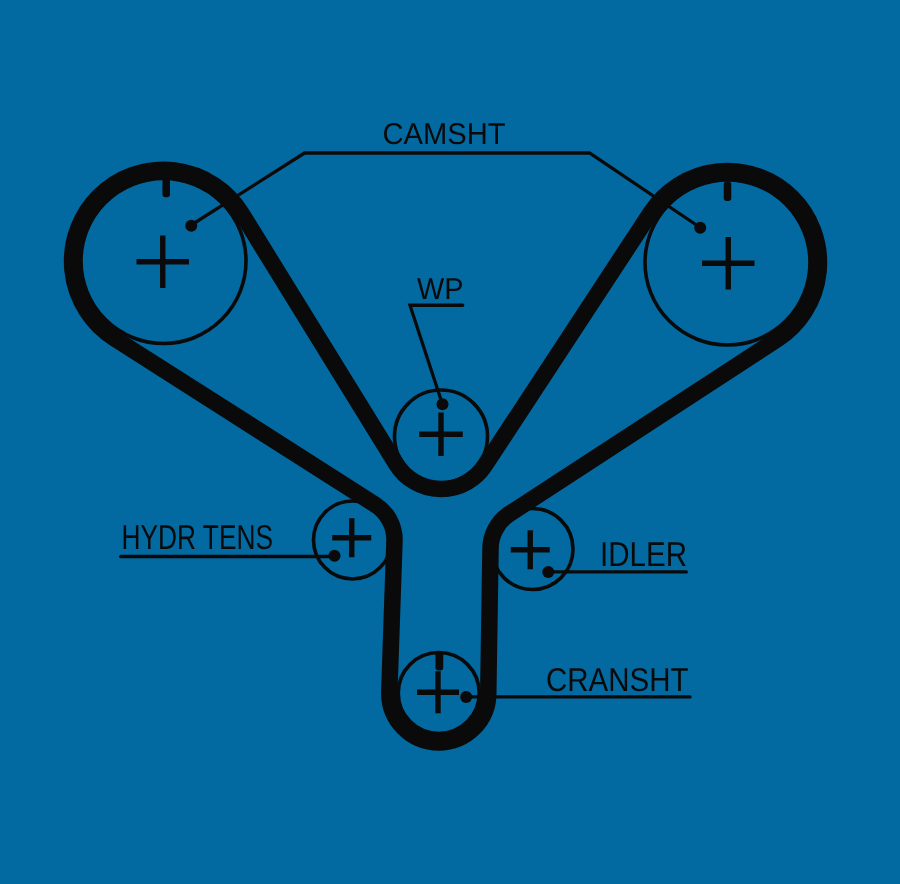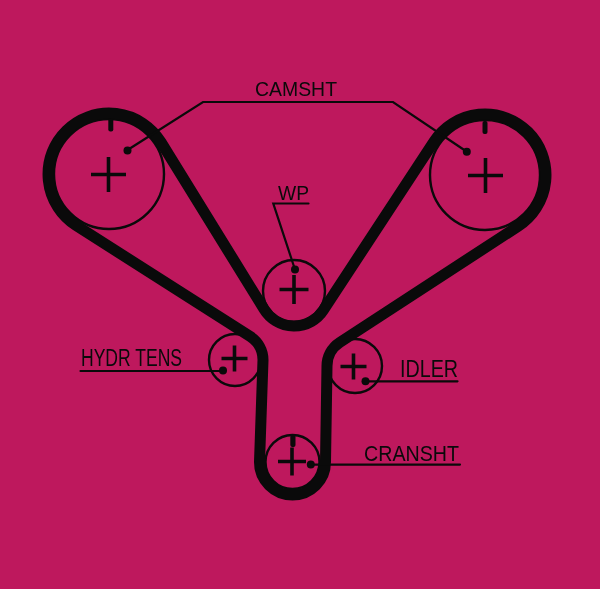--- a/index.html
+++ b/index.html
@@ -4,21 +4,21 @@
 <style>
   html, body {
     margin: 0;
     padding: 0;
     background: #ffffff;
   }
   .stage {
     position: relative;
     width: 600px;
     height: 589px;
-    background: #be185d;
+    background: #0369a1;
     overflow: hidden;
     font-family: "Liberation Sans", sans-serif;
   }
   svg { display: block; }
   .belt {
     fill: none;
     stroke: #0a0a0a;
     stroke-width: 11;
     stroke-linejoin: round;
   }

